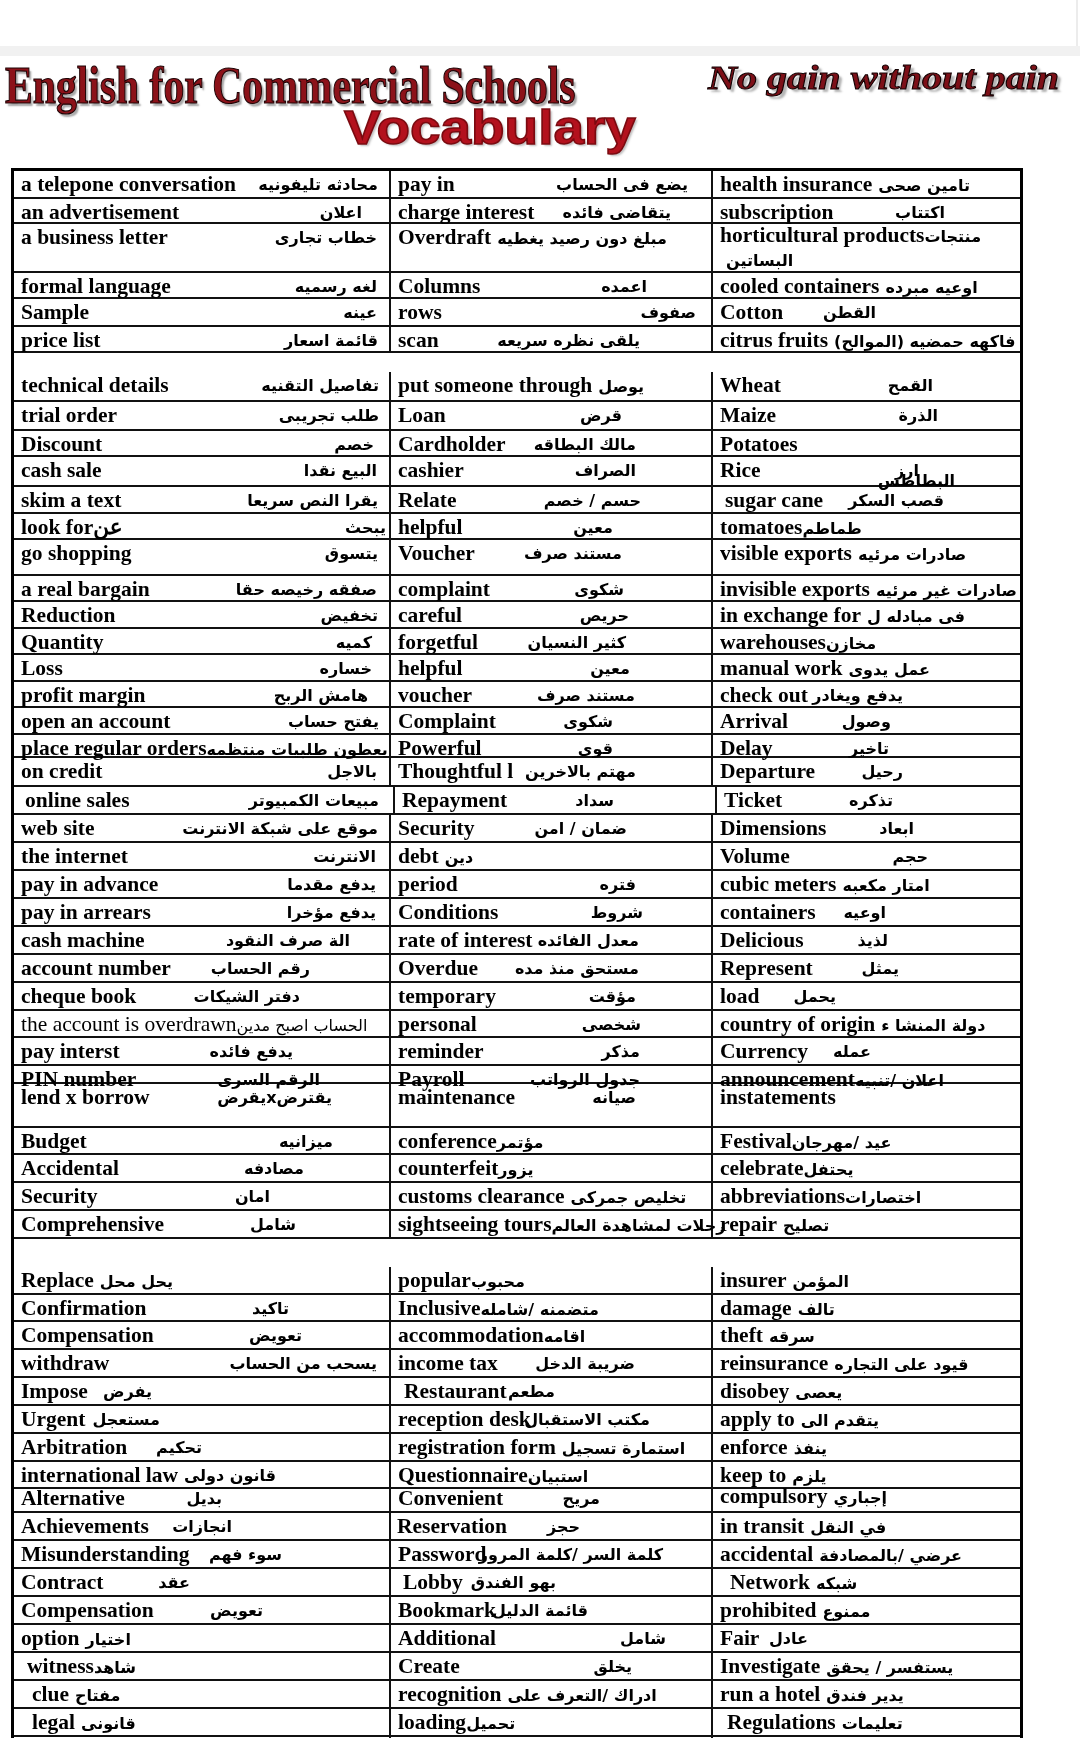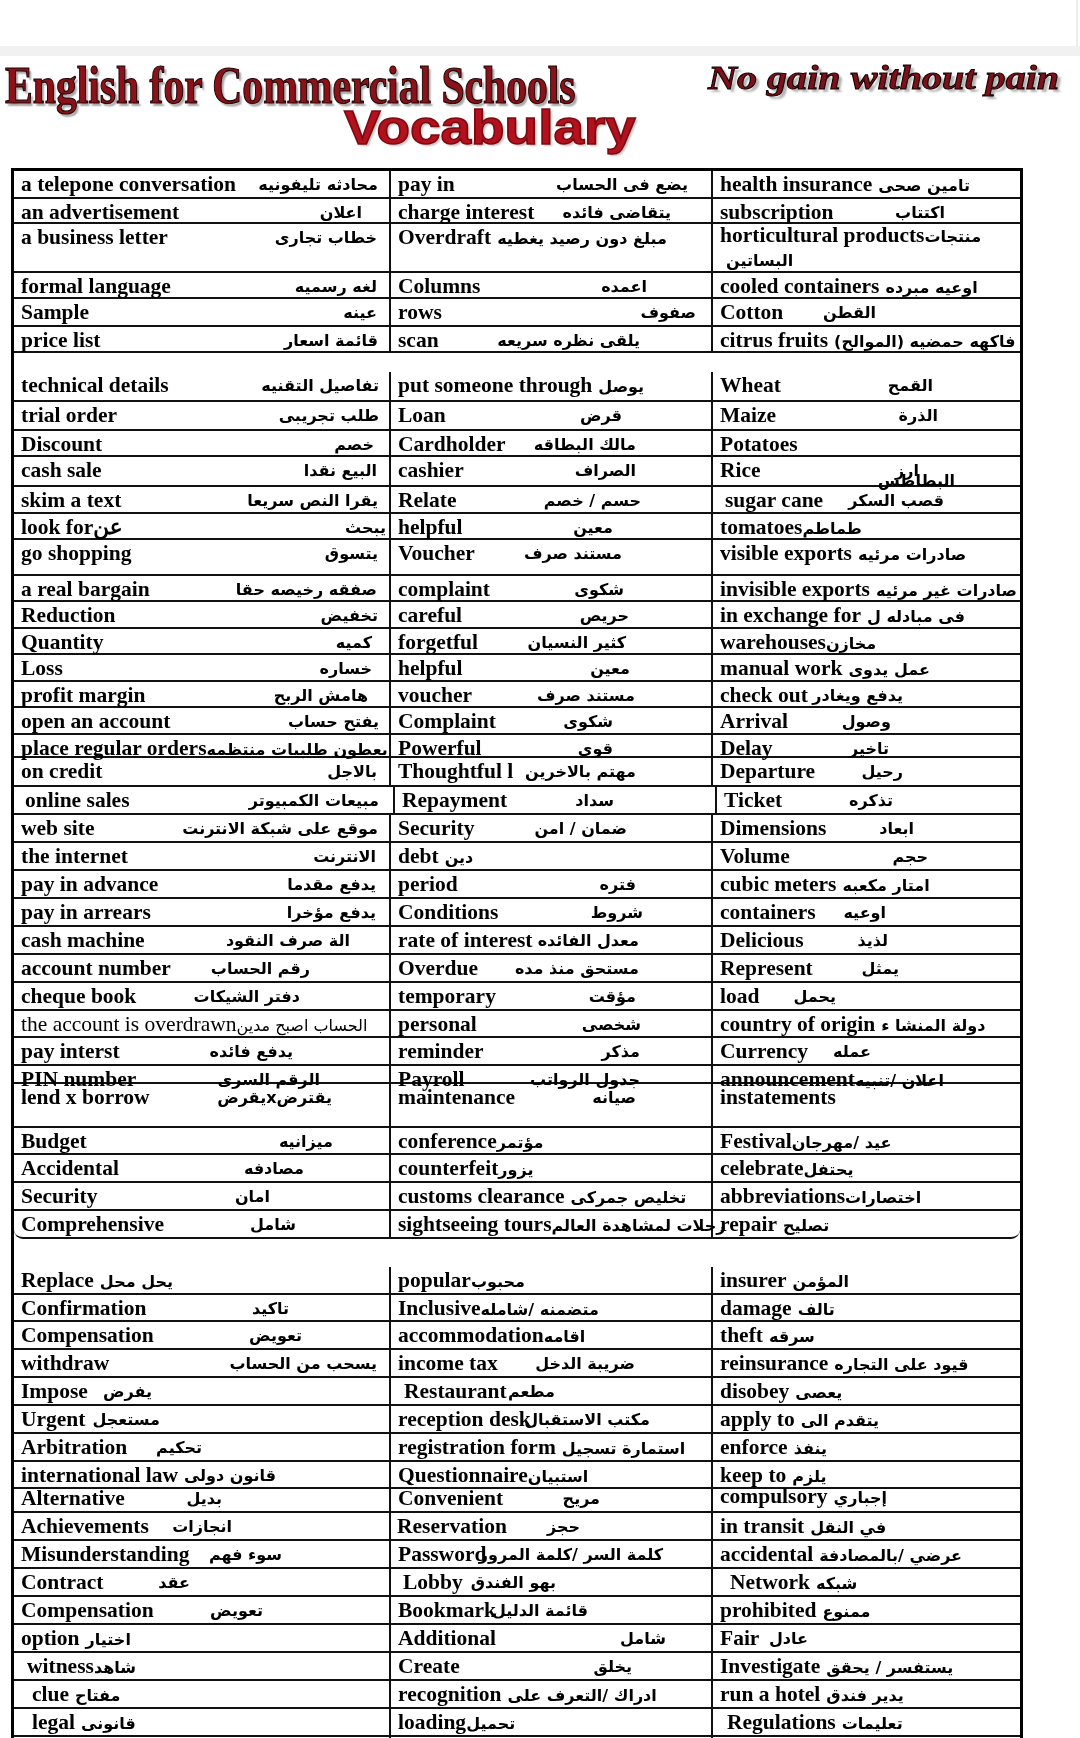--- a/index.html
+++ b/index.html
@@ -243,21 +243,21 @@
     <div class="row" style="height: 28px;">
     <div class="cell c1"><span class="en">Accidental</span><span class="ar abs" dir="rtl" style="left: 290px;">مصادفه</span></div>
     <div class="cell c2"><span class="en">counterfeit</span><span class="ar" dir="rtl">يزور</span></div>
     <div class="cell c3"><span class="en">celebrate</span><span class="ar" dir="rtl">يحتفل</span></div>
   </div>
     <div class="row" style="height: 28px;">
     <div class="cell c1"><span class="en">Security</span><span class="ar abs" dir="rtl" style="left: 256px;">امان</span></div>
     <div class="cell c2"><span class="en">customs clearance</span><span class="ar gap" dir="rtl">تخليص جمركى</span></div>
     <div class="cell c3"><span class="en">abbreviations</span><span class="ar" dir="rtl">اختصارات</span></div>
   </div>
-    <div class="row" style="height: 28px; border-radius: 9px;">
+    <div class="row" style="height: 28px;">
     <div class="cell c1"><span class="en">Comprehensive</span><span class="ar abs" dir="rtl" style="left: 282px;">شامل</span></div>
     <div class="cell c2"><span class="en">sightseeing tours</span><span class="ar" dir="rtl">رحلات لمشاهدة العالم</span></div>
     <div class="cell c3"><span class="en">repair</span><span class="ar gap" dir="rtl">تصليح</span></div>
   </div>
     <div class="row" style="height: 28px; margin-top: 28px;">
     <div class="cell c1"><span class="en">Replace</span><span class="ar gap" dir="rtl">يحل محل</span></div>
     <div class="cell c2"><span class="en">popular</span><span class="ar" dir="rtl">محبوب</span></div>
     <div class="cell c3"><span class="en">insurer</span><span class="ar gap" dir="rtl">المؤمن</span></div>
   </div>
     <div class="row" style="height: 27px;">

